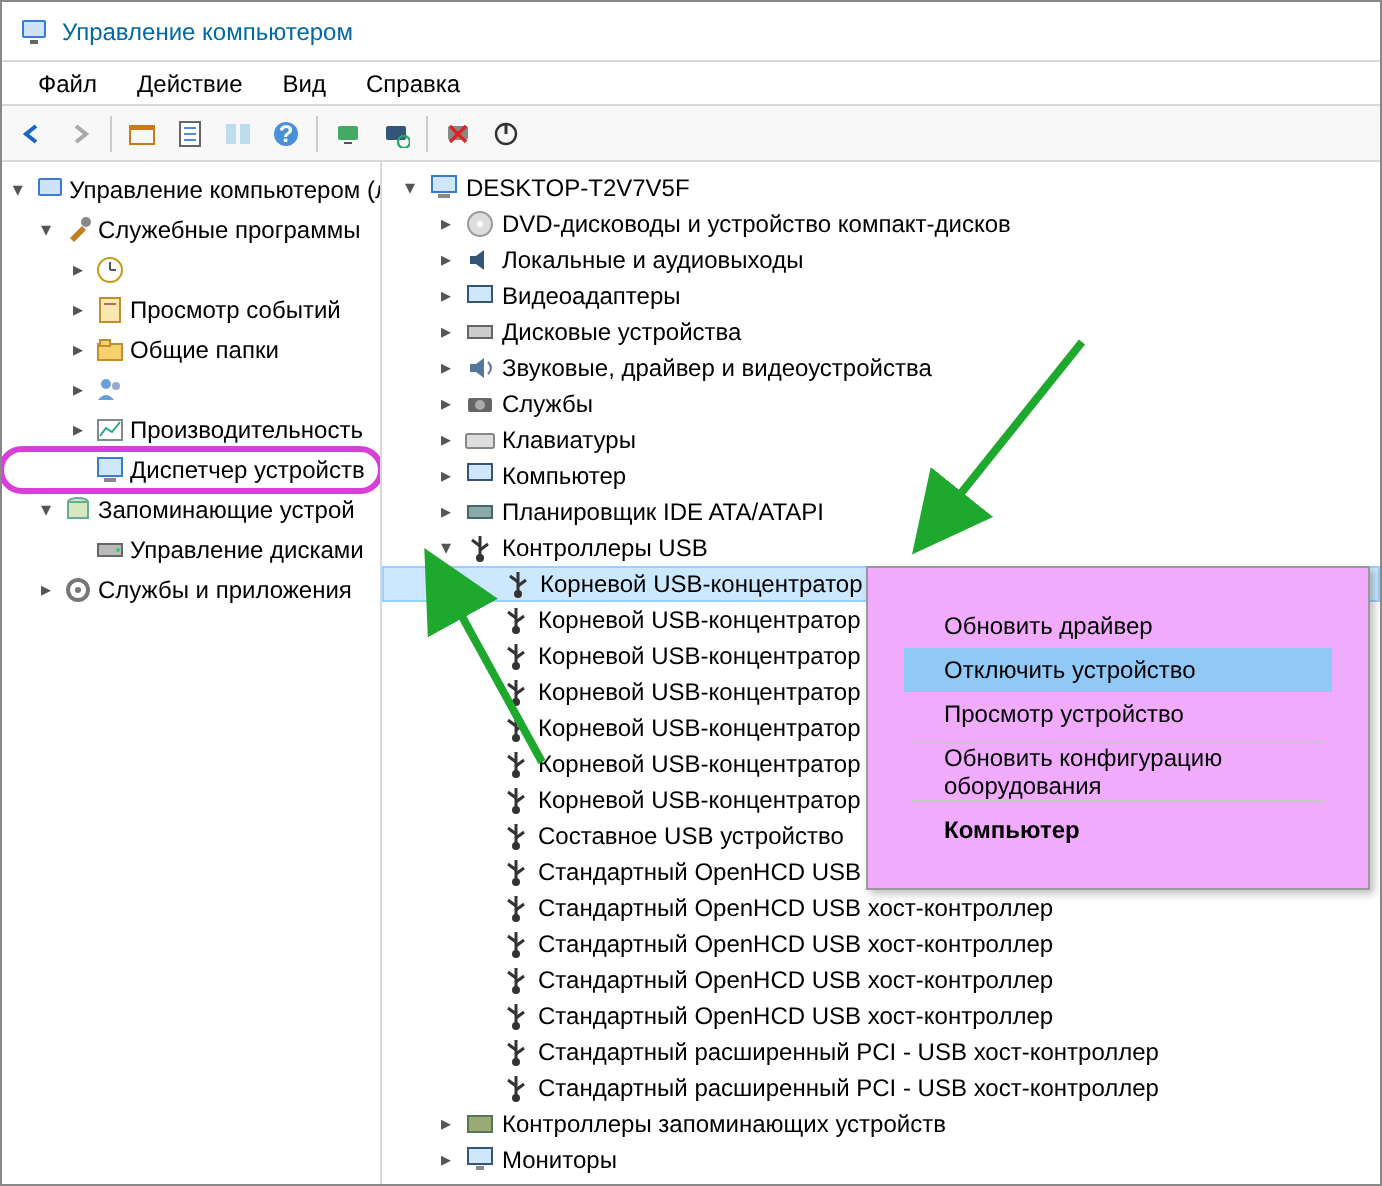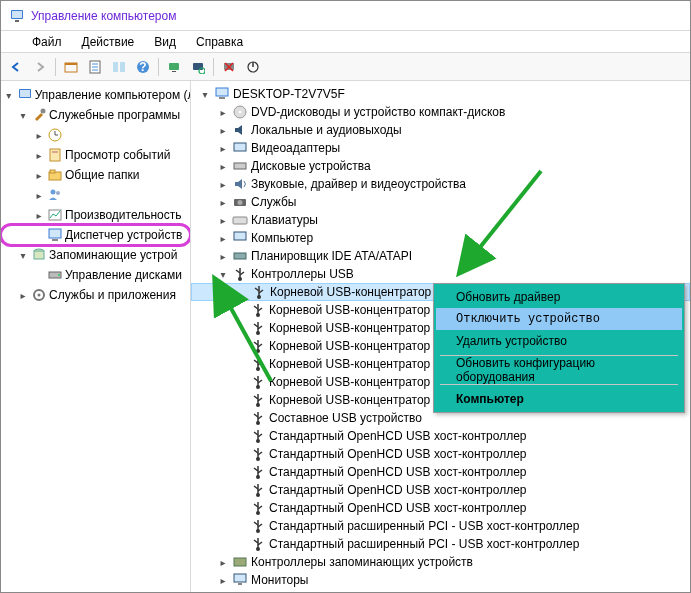--- a/index.html
+++ b/index.html
@@ -1,22 +1,22 @@
 <!DOCTYPE html>
 <html><head>
 <meta charset="utf-8">
 <style>
 * { box-sizing: border-box; margin: 0; padding: 0; font-family: "Segoe UI", Tahoma, sans-serif; font-size: 12px; }
 body { width: 691px; height: 593px; background: #fff; border: 1px solid #888; overflow: hidden; position: relative; }
 
 .titlebar { height: 30px; display: flex; align-items: center; padding: 0 8px; border-bottom: 1px solid #d9d9d9; }
 .titlebar .app-icon { width: 16px; height: 16px; margin-right: 6px; }
-.titlebar .title { color: #6d28d9; }
-
-.menubar { height: 22px; display: flex; align-items: center; padding: 0 21px; border-bottom: 1px solid #d9d9d9; }
+.titlebar .title { color: #0369a1; }
+
+.menubar { height: 22px; display: flex; align-items: center; padding: 0 8px; border-bottom: 1px solid #d9d9d9; }
 .menubar .menuitem { padding: 2px 10px; cursor: default; }
 
 .toolbar { height: 28px; display: flex; align-items: center; padding: 0 4px; gap: 2px; border-bottom: 1px solid #d9d9d9; background: #f8f8f8; }
 .tbtn { width: 22px; height: 22px; display: flex; align-items: center; justify-content: center; border: 1px solid transparent; cursor: default; }
 .tsep { width: 1px; height: 18px; background: #ccc; margin: 0 2px; }
 
 .content { display: flex; height: calc(100% - 80px); }
 
 .left { width: 190px; border-right: 1px solid #d9d9d9; overflow: hidden; padding: 4px 0; }
 .left .node { display: flex; align-items: center; height: 20px; padding-left: 2px; white-space: nowrap; }
@@ -31,23 +31,23 @@
 .right { flex: 1; overflow: hidden; padding: 4px 0; position: relative; }
 .right .rnode { display: flex; align-items: center; height: 18px; white-space: nowrap; }
 .right .tw { width: 12px; text-align: center; color: #555; font-size: 10px; cursor: default; }
 .right .ic { width: 16px; height: 16px; margin: 0 3px; flex-shrink: 0; }
 .right .d0 { padding-left: 8px; }
 .right .d1 { padding-left: 26px; }
 .right .d2 { padding-left: 44px; }
 .right .sel { background: #cce8ff; border: 1px solid #99d1ff; }
 .right .sel .lbl { background: #cce8ff; }
 
-.ctxmenu { position: absolute; left: 432px; top: 282px; width: 252px; background: #14b8a6; border: 1px solid #999; box-shadow: 2px 2px 4px rgba(0,0,0,.25); z-index: 20; padding: 2px; }
+.ctxmenu { position: absolute; left: 432px; top: 282px; width: 252px; background: #f0abfc; border: 1px solid #999; box-shadow: 2px 2px 4px rgba(0,0,0,.25); z-index: 20; padding: 18px; }
 .ctxmenu .mi { height: 22px; display: flex; align-items: center; padding: 0 20px; cursor: default; }
-.ctxmenu .mi.hov { background: #90c8f6; font-family: Liberation Mono, monospace; }
+.ctxmenu .mi.hov { background: #90c8f6; }
 .ctxmenu .msep { height: 1px; background: #c6c6c6; margin: 3px 4px; }
 
 .arrow-green { position: absolute; pointer-events: none; z-index: 15; }
 
 svg { display: block; }
 </style>
 </head>
 <body>
 
 <div class="titlebar">
@@ -571,21 +571,21 @@
           </svg>
         </span>
         <span class="lbl">Мыши и иные указывающие устройства</span>
       </div>
   </div>
 </div>
 
 <div class="ctxmenu">
   <div class="mi">Обновить драйвер</div>
   <div class="mi hov">Отключить устройство</div>
-  <div class="mi">Удалить устройство</div>
+  <div class="mi">Просмотр устройство</div>
   <div class="msep"></div>
   <div class="mi">Обновить конфигурацию оборудования</div>
   <div class="msep"></div>
   <div class="mi" style="font-weight:bold">Компьютер</div>
 </div>
 
 <svg class="arrow-green" style="left:0;top:0" width="691" height="593">
   <defs>
       <marker id="ah" markerWidth="10" markerHeight="10" refX="8" refY="5" orient="auto">
         <path d="M0 0 L10 5 L0 10 z" fill="#1fa82e"></path>

